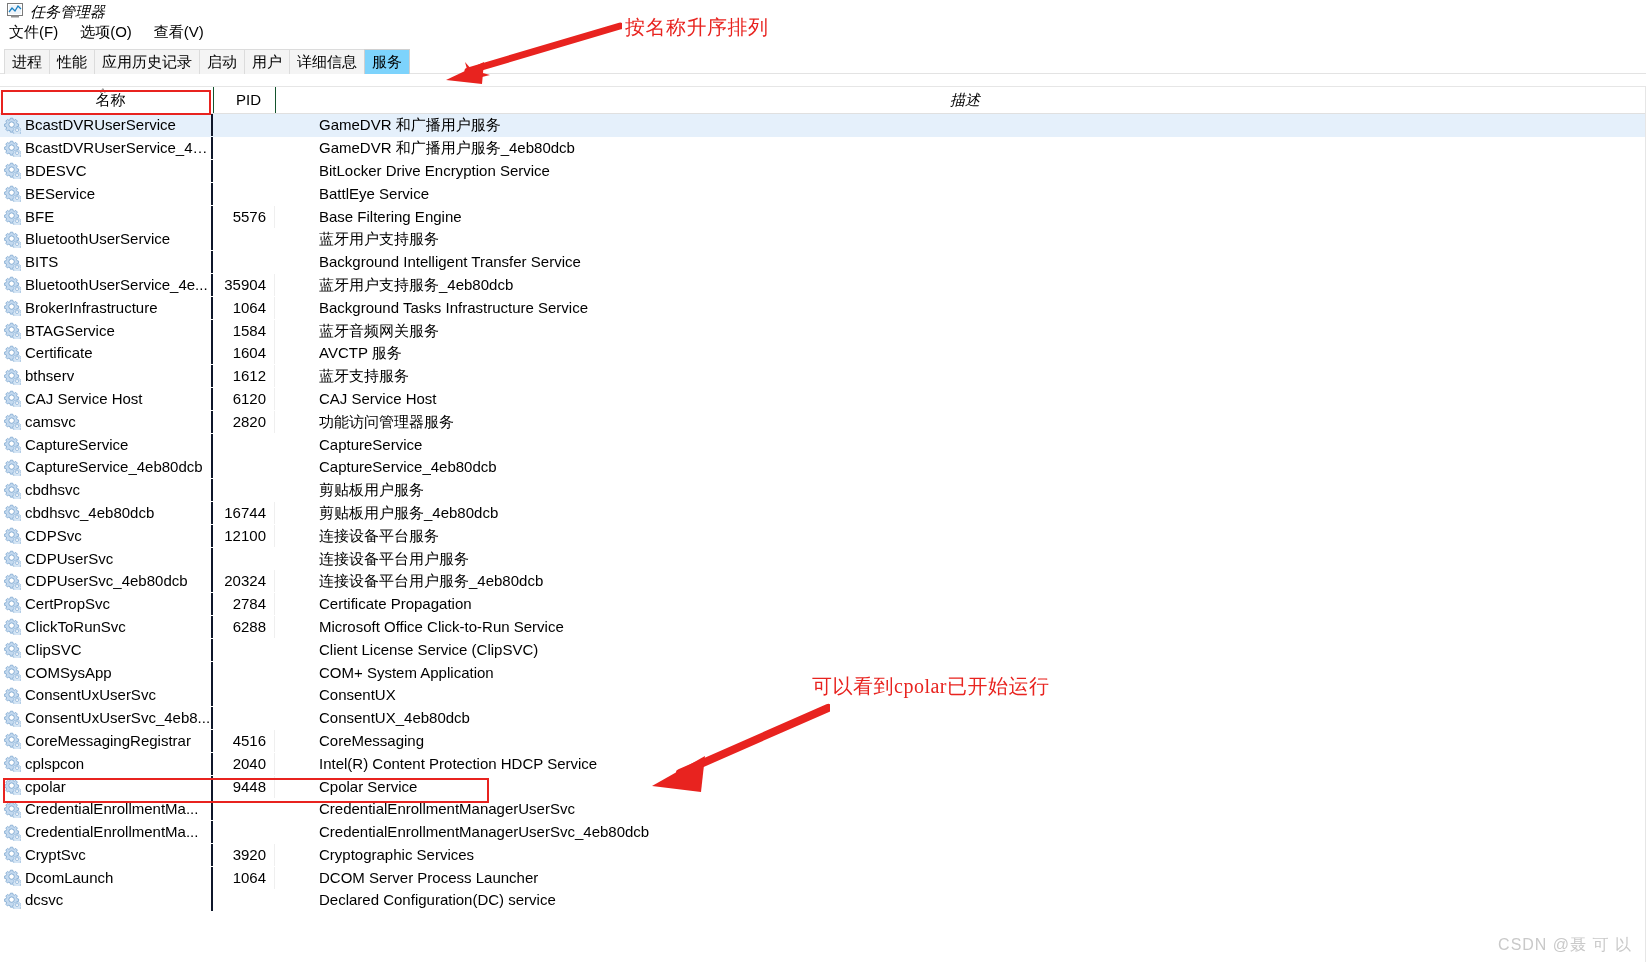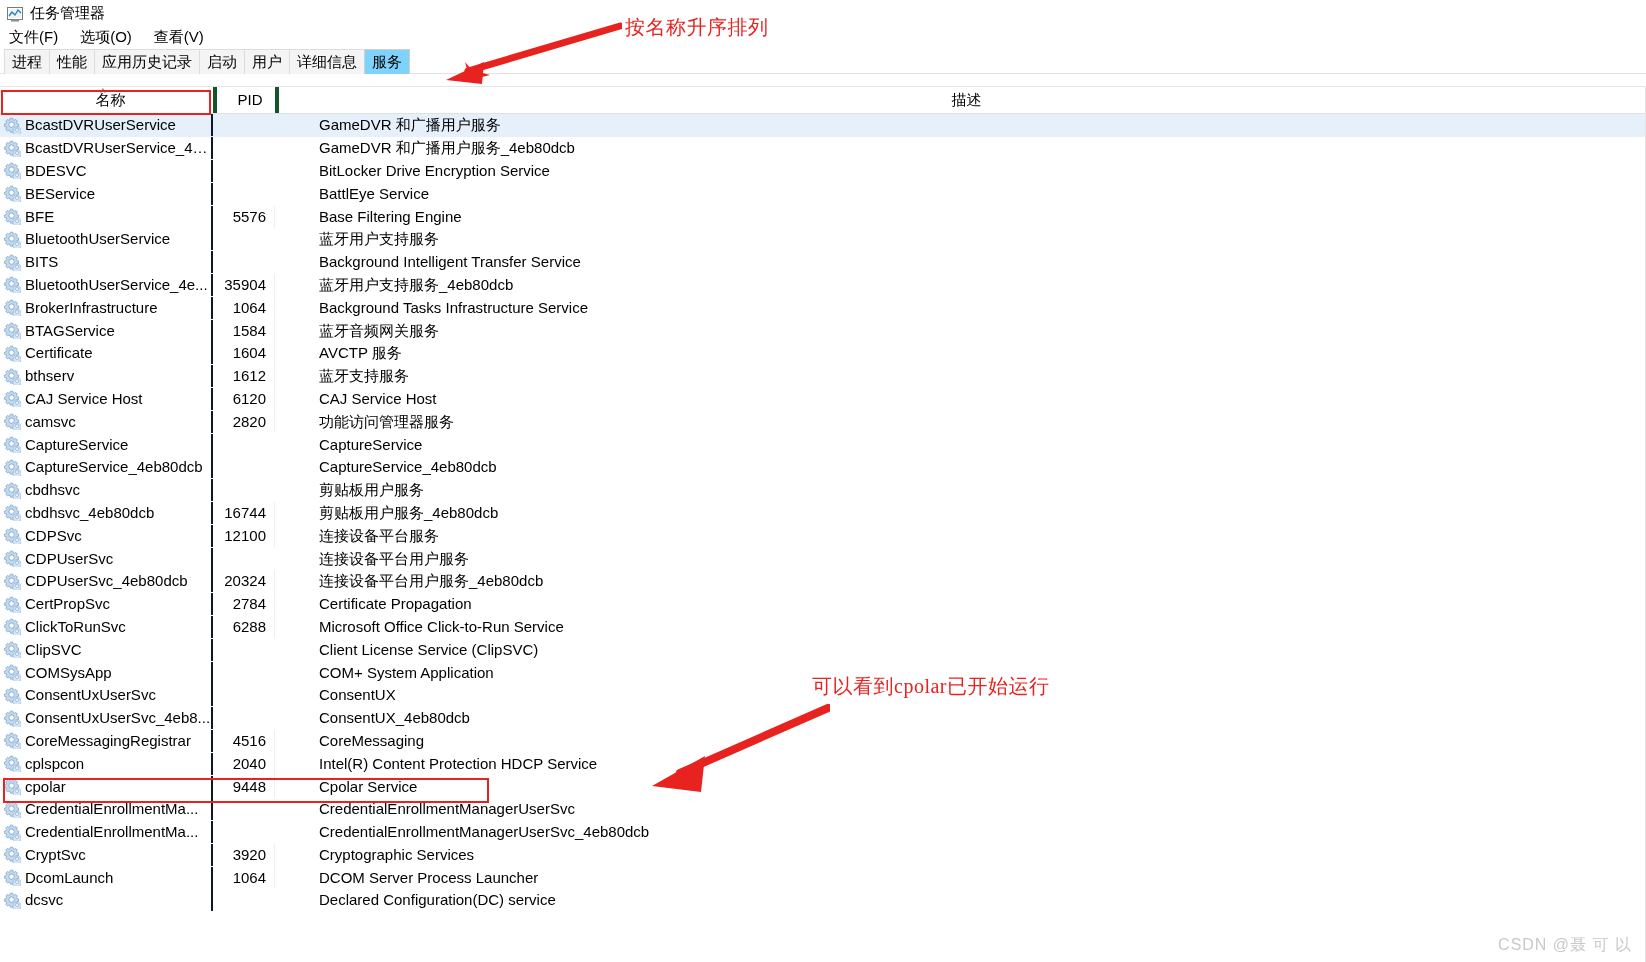--- a/index.html
+++ b/index.html
@@ -14,43 +14,44 @@
     font-size: 15px;
     color: #000000;
     overflow: hidden;
     position: relative;
   }
 
   
   .titlebar {
     height: 22px;
     display: flex;
-    align-items: flex-end;
+    align-items: flex-start;
     padding: 3px 0 0 7px;
     box-sizing: border-box;
+    font-style: italic;
   }
   .app-icon {
     width: 16px;
     height: 15px;
     margin-right: 7px;
     position: relative;
     flex: none;
   }
   .app-icon svg { display: block; }
   .app-title {
     font-size: 15px;
     color: #000;
     line-height: 18px;
   }
 
   
   .menubar {
     height: 26px;
     display: flex;
-    align-items: flex-end;
+    align-items: flex-start;
     padding-left: 7px;
     box-sizing: border-box;
   }
   .menu-item {
     font-size: 15px;
     color: #000;
     margin-right: 18px;
     padding: 1px 2px;
     cursor: default;
     white-space: nowrap;
@@ -117,24 +118,24 @@
     color: #000;
     height: 26px;
     line-height: 26px;
     box-sizing: border-box;
     padding-left: 8px;
     position: relative;
     cursor: default;
     white-space: nowrap;
     overflow: hidden;
   }
-  .hdr-cell + .hdr-cell { border-left: 4px solid #14532d; }
+  .hdr-cell + .hdr-cell { border-left: 1px solid #14532d; }
   .col-name { width: 213px; flex: none; }
   .col-pid  { width: 62px;  flex: none; }
-  .col-desc { flex: 1 1 auto; }
+  .col-desc { flex: 1 1 auto; font-style: italic; }
   .sort-caret {
     position: absolute;
     left: 100px;
     top: 1px;
     font-size: 12px;
     color: #8a8a8a;
     line-height: 10px;
   }
 
   .rows { display: block; }

